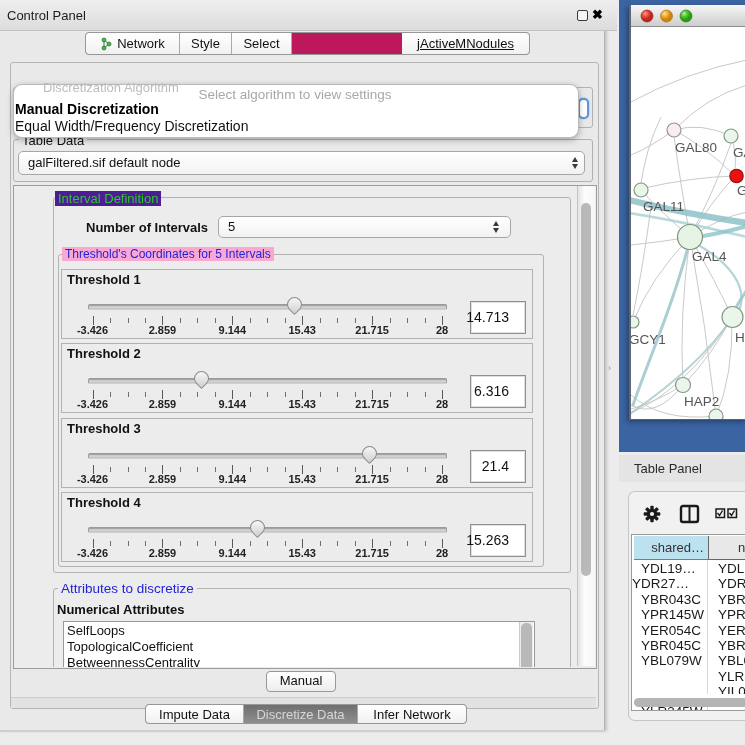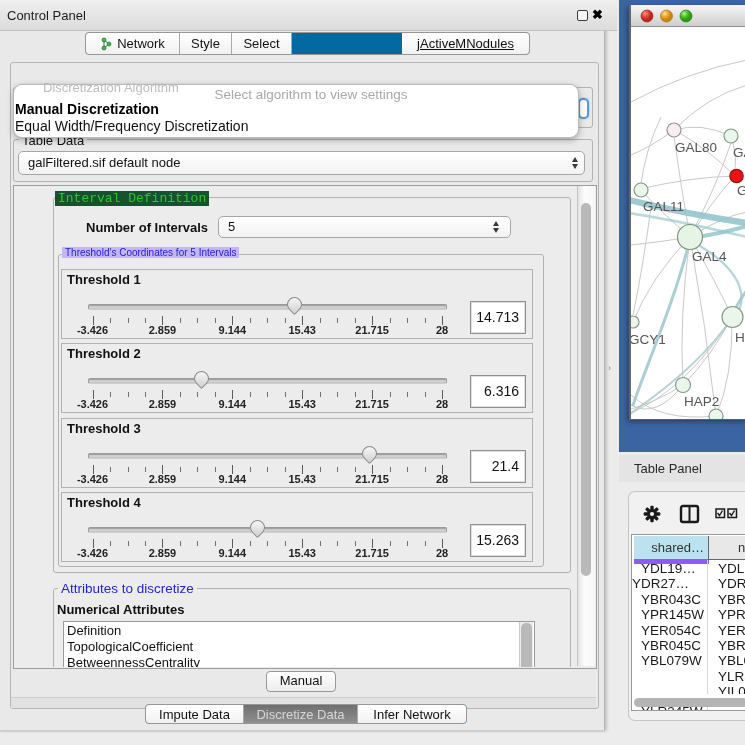--- a/index.html
+++ b/index.html
@@ -19,22 +19,22 @@
 .trow .tl{position:absolute;left:5px;top:2px;font-size:13px;font-weight:bold;color:#111;}
 .track{position:absolute;left:26px;top:34px;width:357px;height:4px;border-radius:2px;
   background:linear-gradient(#8f8f8f,#d8d8d8 45%,#c2c2c2);border:1px solid #9a9a9a;border-bottom-color:#cfcfcf;}
 .thumb{position:absolute;top:27px;width:13px;height:13px;background:linear-gradient(135deg,#fdfdfd,#cfcfcf);
   border:1px solid #8b8b8b;border-radius:50% 50% 8% 50%;transform:rotate(45deg);}
 .tick{position:absolute;width:1px;height:5px;background:#6f6f6f;top:48px;}
 .tickM{position:absolute;width:1px;height:9px;background:#5a5a5a;top:46px;}
 .tlab{position:absolute;top:54px;font-size:11px;font-weight:bold;color:#222;transform:translateX(-50%);}
 .vbox{position:absolute;left:408px;top:31px;width:54px;height:31px;background:#fff;
   border:1px solid #8f8f8f;box-shadow:0 0 0 1px #e0e0e0 inset;}
-.vbox span{position:absolute;right:6px;top:7px;font-size:14px;color:#111;}
-.seg{position:absolute;display:flex;height:21px;background:#0369a1;border:1px solid #979797;border-radius:4px;overflow:hidden;}
+.vbox span{position:absolute;right:16px;top:7px;font-size:14px;color:#111;}
+.seg{position:absolute;display:flex;height:21px;background:#be185d;border:1px solid #979797;border-radius:4px;overflow:hidden;}
 .seg div{font-size:13px;color:#111;display:flex;align-items:center;justify-content:center;border-right:1px solid #aaa;background:linear-gradient(#fff,#f1f1f1);}
 .seg div:last-child{border-right:none;}
 .seg .sel{background:linear-gradient(#6f6f6f,#8f8f8f);color:#d6d6d6;}
 </style>
 </head>
 <body>
 
 <div class="abs" style="left:619px;top:0;width:126px;height:452px;background:#3b64a3;"></div>
 
 <div class="abs" style="left:0;top:0;width:604px;height:731px;background:#e9e9e9;border-right:1px solid #b2b2b2;box-shadow:2px 0 3px rgba(0,0,0,0.18);"></div>
@@ -60,50 +60,50 @@
 </div>
 
 <div class="abs" style="left:10px;top:62px;width:587px;height:645px;border:1px solid #b5b5b5;border-radius:3px;background:#e9e9e9;"></div>
 
 <div class="group" style="left:13px;top:87px;width:578px;height:39px;"></div>
 
 <div class="abs" style="left:578px;top:98px;width:7px;height:17px;border:2px solid #5a97d5;border-radius:5px;background:#fff;box-shadow:0 0 2px #7aaede;"></div>
 <div class="gtitle" style="left:40px;top:80px;color:#bcbcbc;z-index:12;">Discretization Algorithm</div>
 
 <div class="abs" style="left:13px;top:84px;width:564px;height:52px;border:1px solid #b9b9b9;border-radius:9px;z-index:10;background:#ffffff;box-shadow:0 2px 6px rgba(0,0,0,0.3);"></div>
-<div class="abs" style="left:13px;top:87px;width:564px;text-align:center;font-size:13.5px;color:#a8a8a8;z-index:11;padding-left:16px;">Select algorithm to view settings</div>
+<div class="abs" style="left:13px;top:87px;width:564px;text-align:center;font-size:13.5px;color:#a8a8a8;z-index:11;">Select algorithm to view settings</div>
 <div class="abs" style="left:15px;top:101px;font-size:14px;font-weight:bold;color:#000;z-index:11;">Manual Discretization</div>
 <div class="abs" style="left:15px;top:118px;font-size:14px;color:#111;z-index:11;">Equal Width/Frequency Discretization</div>
 
 <div class="group" style="left:13px;top:139px;width:578px;height:41px;"></div>
 <div class="gtitle" style="left:19px;top:133px;color:#111;background:#e9e9e9;">Table Data</div>
 <div class="combo" style="left:18px;top:151px;width:565px;height:22px;">
   <span class="ctext">galFiltered.sif default node</span>
   <span class="spin" style="right:3px;top:4px;"></span>
 </div>
 
 <div class="abs" style="left:13px;top:185px;width:582px;height:482px;border:1px solid #9d9d9d;background:#ececec;"></div>
 
 <div class="abs" style="left:577px;top:186px;width:17px;height:480px;background:linear-gradient(90deg,#e3e3e3,#fdfdfd 40%,#f6f6f6);border-left:1px solid #c4c4c4;"></div>
 <div class="abs" style="left:581px;top:203px;width:10px;height:373px;background:#b9b9b9;border-radius:5px;"></div>
 
 <div class="abs" style="left:14px;top:186px;width:563px;height:481px;overflow:hidden;">
 <div class="abs" style="left:0;top:0;width:563px;height:560px;">
 
   <div class="group" style="left:39px;top:11px;width:516px;height:374px;"></div>
-  <div class="gtitle" style="left:41px;top:5px;color:#2fc42f;background:#14532d;font-family:Liberation Mono, monospace;">Interval Definition</div>
+  <div class="gtitle" style="left:41px;top:5px;color:#2fc42f;background:#4c1d95;">Interval Definition</div>
 
   <div class="abs" style="left:72px;top:34px;font-size:13px;font-weight:bold;color:#111;">Number of Intervals</div>
   <div class="combo" style="left:204px;top:30px;width:291px;height:20px;">
     <span class="ctext" style="top:2px;">5</span>
     <span class="spin" style="right:8px;top:3px;"></span>
   </div>
 
   <div class="group" style="left:44px;top:68px;width:484px;height:311px;"></div>
-  <div class="gtitle" style="left:48px;top:61px;font-size:10px;color:#2323d6;background:#c4b5fd;">Threshold's Coordinates for 5 Intervals</div>
+  <div class="gtitle" style="left:48px;top:61px;font-size:12px;color:#2323d6;background:#f9a8d4;">Threshold's Coordinates for 5 Intervals</div>
 
   <div class="trow" style="top:83px;">
     <div class="tl">Threshold 1</div>
     <div class="track"></div>
     <div class="thumb" style="left:225px;"></div>
     <div class="vbox">
           <span>14.713</span>
         </div>
         <div class="tickM" style="left:30.5px;"></div>
         <div class="tlab" style="left:30.5px;">-3.426</div>
@@ -240,21 +240,21 @@
         <div class="tick" style="left:362.5px;"></div>
         <div class="tickM" style="left:380.0px;"></div>
         <div class="tlab" style="left:380.0px;">28</div>
 
   </div>
 
   <div class="group" style="left:39px;top:402px;width:516px;height:140px;"></div>
   <div class="gtitle" style="left:44px;top:395px;font-size:13.5px;color:#2323d6;background:#ececec;">Attributes to discretize</div>
   <div class="abs" style="left:43px;top:416px;font-size:13px;font-weight:bold;color:#111;">Numerical Attributes</div>
   <div class="abs" style="left:49px;top:435px;width:470px;height:120px;background:#fff;border:1px solid #9a9a9a;">
-     <div style="position:absolute;left:3px;top:1px;font-size:13px;color:#111;">Definition</div>
+     <div style="position:absolute;left:3px;top:1px;font-size:13px;color:#111;">SelfLoops</div>
      <div style="position:absolute;left:3px;top:17px;font-size:13px;color:#111;">TopologicalCoefficient</div>
      <div style="position:absolute;left:3px;top:33px;font-size:13px;color:#111;">BetweennessCentrality</div>
      <div style="position:absolute;right:1px;top:0;width:13px;height:120px;background:#ededed;border-left:1px solid #ccc;"></div>
      <div style="position:absolute;right:2px;top:1px;width:11px;height:110px;background:#b9b9b9;border-radius:5px;"></div>
   </div>
 </div>
 </div>
 
 <div class="abs" style="left:266px;top:671px;width:68px;height:19px;background:linear-gradient(#fff,#ededed);border:1px solid #989898;border-radius:4px;text-align:center;font-size:13px;color:#111;line-height:18px;">Manual</div>
 
@@ -384,21 +384,21 @@
     <g stroke="#1a1a1a" stroke-width="1.5" fill="none">
       <rect x="76" y="6" width="8.5" height="8.5"></rect>
       <rect x="88" y="6" width="8.5" height="8.5"></rect>
     </g>
     <path d="M77.5,10 l2,2.5 3-5" stroke="#1a1a1a" stroke-width="1.4" fill="none"></path>
     <path d="M89.5,10 l2,2.5 3-5" stroke="#1a1a1a" stroke-width="1.4" fill="none"></path>
   </g>
 </svg>
 
 <div class="abs" style="left:631px;top:534px;width:114px;height:175px;background:#fff;border:1px solid #9a9a9a;border-right:none;overflow:hidden;">
-  <div class="abs" style="left:2px;top:1px;width:70px;height:23px;background:#bce2ef;border-right:1px solid #666;border-bottom:5px solid #8b5cf6;text-align:right;padding-right:4px;font-size:13px;color:#333;line-height:23px;">shared…</div>
+  <div class="abs" style="left:2px;top:1px;width:70px;height:23px;background:#bce2ef;border-right:1px solid #666;border-bottom:1px solid #8b5cf6;text-align:right;padding-right:4px;font-size:13px;color:#333;line-height:23px;">shared…</div>
   <div class="abs" style="left:77px;top:1px;width:39px;height:23px;background:#e8e8e8;border-bottom:1px solid #666;font-size:13px;color:#333;line-height:23px;"><span style="margin-left:29px;">na</span></div>
   <div class="abs" style="left:0px;top:26px;font-size:13.5px;color:#1a1a1a;line-height:15.4px;">
     <div style="margin-left:9px;">YDL19…</div>
     <div style="">YDR27…</div>
     <div style="margin-left:9px;">YBR043C</div>
     <div style="margin-left:9px;">YPR145W</div>
     <div style="margin-left:9px;">YER054C</div>
     <div style="margin-left:9px;">YBR045C</div>
     <div style="margin-left:9px;">YBL079W</div>
     <div style="margin-left:9px;margin-top:35px;">YLR345W</div>

